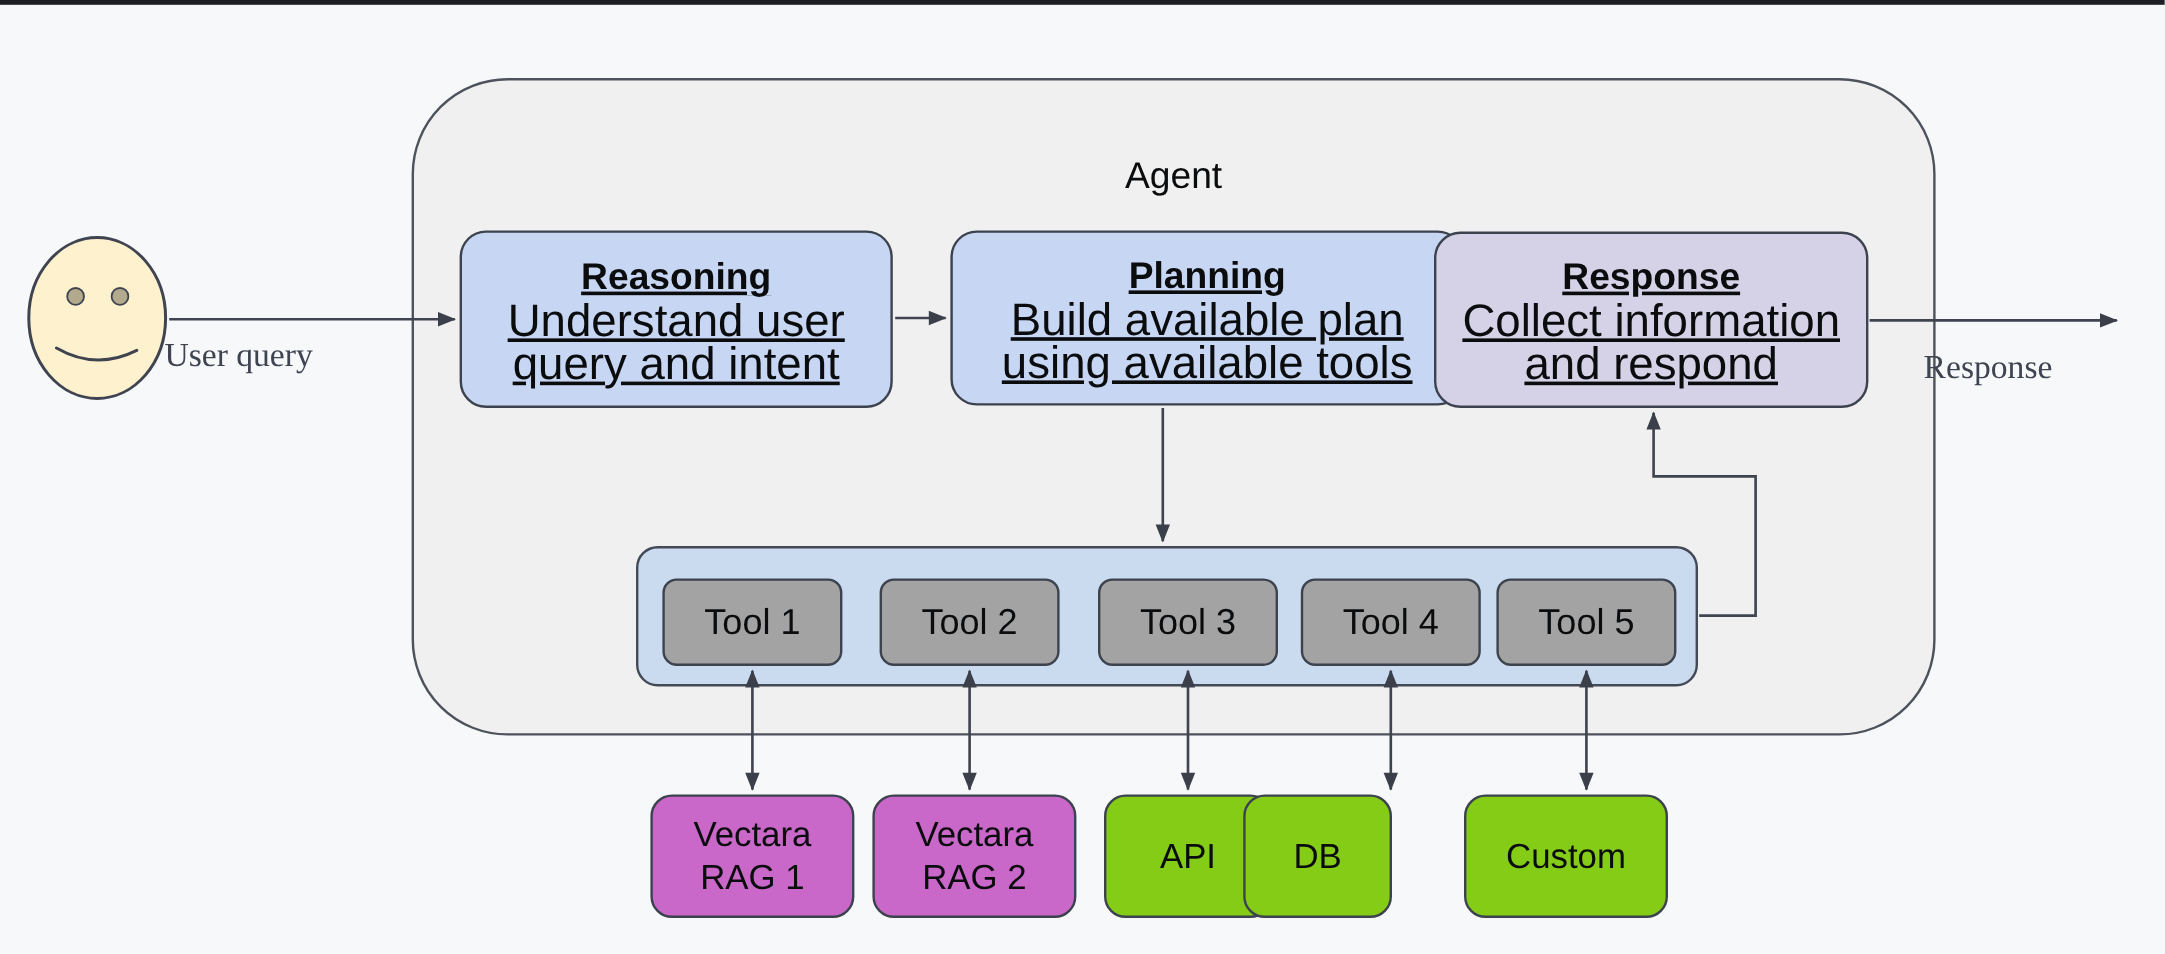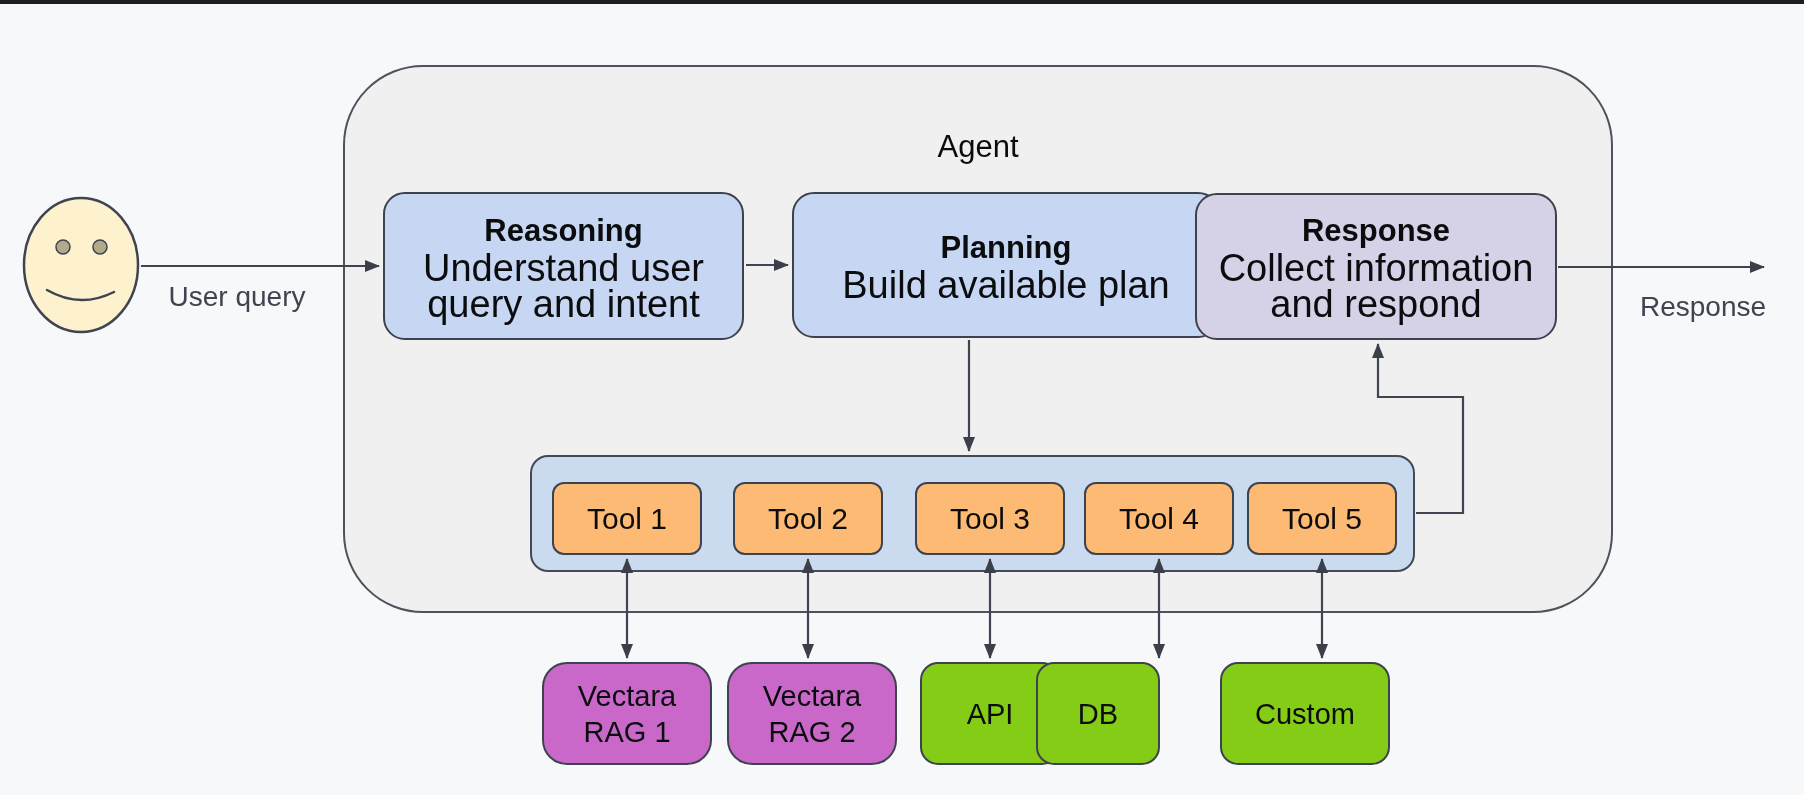--- a/index.html
+++ b/index.html
@@ -35,53 +35,54 @@
     display:flex;flex-direction:column;
     align-items:center;justify-content:center;
     text-align:center;
     border:2px solid #3d434e;
     z-index:2;
     color:#0b0c0e;
   }
   .stage{
     border-radius:22px;
     padding:4px 10px;
+    text-decoration:underline;
   }
   .stage.blue{background:#c7d6f2;}
   .stage.purple{background:#d5d1e6;}
   .stage-title{
     font-size:31px;font-weight:bold;line-height:39px;
   }
   .stage-line{
     font-size:38px;line-height:36px;
   }
   .tools-container{
     left:530px;top:455px;width:885px;height:117px;
     background:#cadaef;
     border:2px solid #434956;
     border-radius:18px;
     z-index:1;
   }
   .tool{
     top:482px;width:150px;height:73px;
-    background:#fdba74;
+    background:#a3a3a3;
     border-radius:12px;
     font-size:30px;
   }
   .resource{
     top:662px;height:103px;
     border-radius:18px;
     font-size:29px;line-height:36px;
   }
-  .resource.vectara{background:#c968c9;border-radius:25px;}
+  .resource.vectara{background:#c968c9;}
   .resource.generic{background:#84cc16;}
   .edge-label{
     font-size:28px;color:#3e4450;
-    text-align:center;
     z-index:2;
+    font-family:Liberation Serif, serif;
   }
   .arrows{
     position:absolute;left:0;top:0;width:1804px;height:795px;
     z-index:3;pointer-events:none;
   }
   .user-icon{
     position:absolute;left:0;top:0;width:200px;height:400px;
     z-index:2;
   }
 </style>
@@ -96,20 +97,21 @@
 
   <div class="abs box stage blue" style="left:383px;top:192px;width:361px;height:148px">
     <div class="stage-title">Reasoning</div>
     <div class="stage-line">Understand user</div>
     <div class="stage-line">query and intent</div>
   </div>
 
   <div class="abs box stage blue" style="left:792px;top:192px;width:428px;height:146px">
     <div class="stage-title">Planning</div>
     <div class="stage-line">Build available plan</div>
+    <div class="stage-line">using available tools</div>
   </div>
 
   <div class="abs box stage purple" style="left:1195px;top:193px;width:362px;height:147px">
     <div class="stage-title">Response</div>
     <div class="stage-line">Collect information</div>
     <div class="stage-line">and respond</div>
   </div>
 
   <div class="abs tools-container"></div>
   <div class="abs box tool" style="left:552px">

